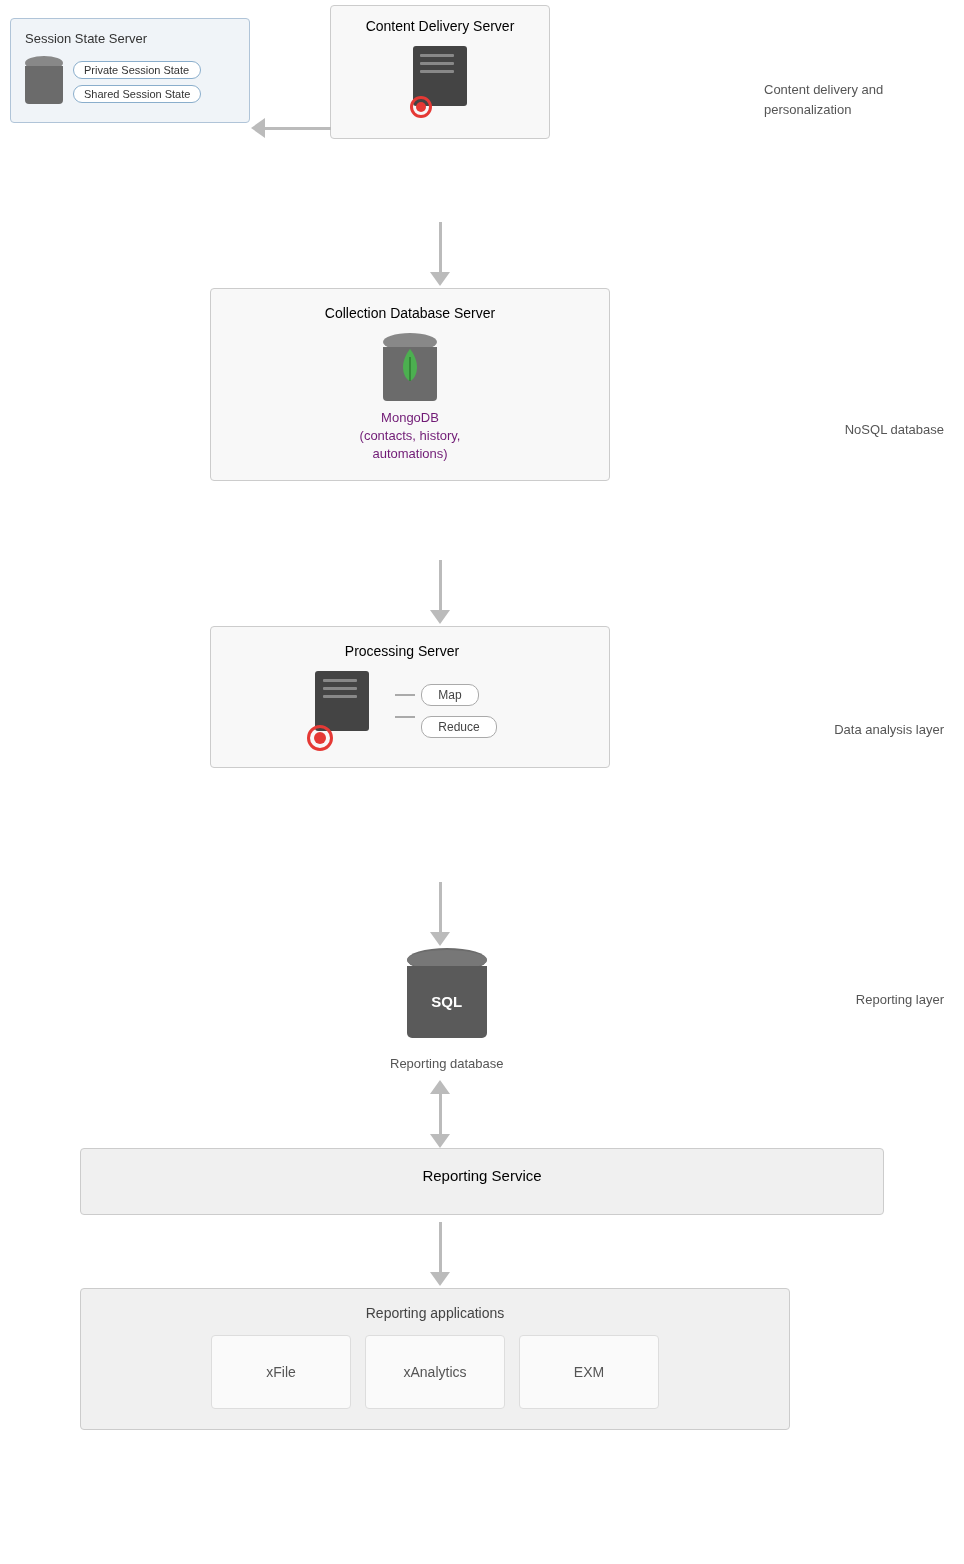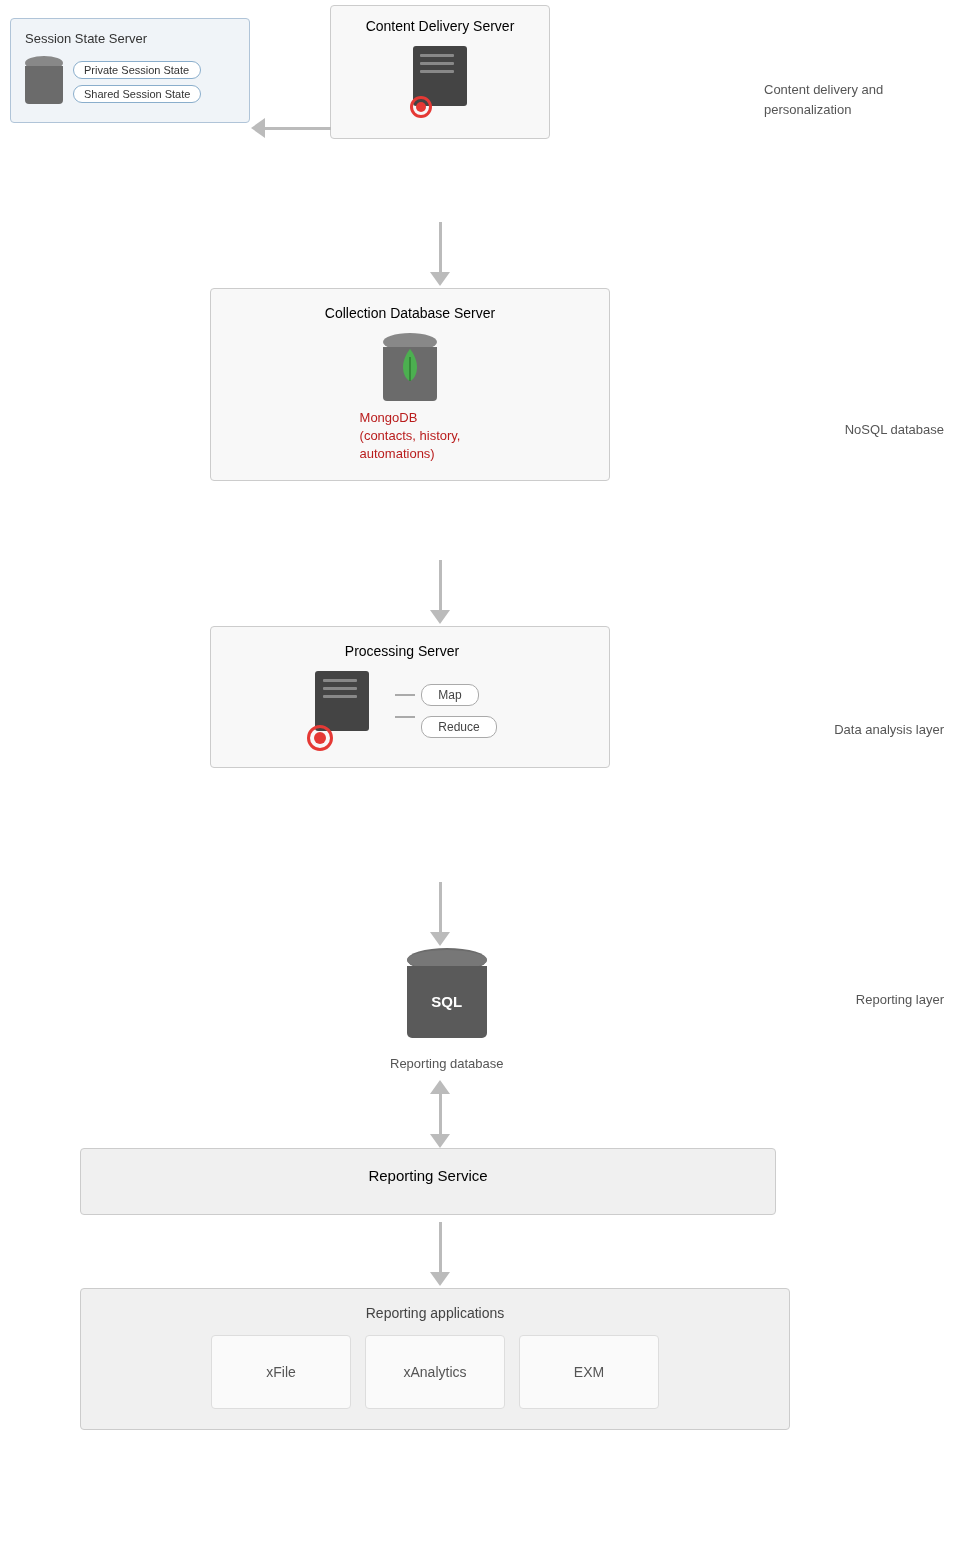--- a/index.html
+++ b/index.html
@@ -233,22 +233,23 @@
     }
     .mongo-leaf {
       position: absolute;
       top: 14px;
       left: 50%;
       transform: translateX(-50%);
       width: 22px;
       height: 36px;
     }
     .mongo-db-label {
+      text-align: center;
       font-size: 13px;
-      color: #b91c1c;
+      color: #701a75;
       line-height: 1.4;
     }
 
     
     .processing-box {
       position: absolute;
       left: 230px;
       width: 380px;
       border: 1px solid #ccc;
       border-radius: 4px;
@@ -513,21 +514,21 @@
   <div class="right-label" style="top: 990px; right: 20px;">
     <span>Reporting layer</span>
   </div>
 
   <div class="arrow-bidir" style="top: 1080px; left: 440px;">
     <div class="arrow-head-up"></div>
     <div class="arrow-line" style="height: 40px;"></div>
     <div class="arrow-head-down"></div>
   </div>
 
-  <div class="reporting-service-box" style="top: 1148px; left: 80px; width: 696px;">
+  <div class="reporting-service-box" style="top: 1148px; left: 80px; width: 804px;">
     <div class="box-title" style="font-size:15px; font-weight:400;">Reporting Service</div>
   </div>
 
   <div class="arrow-down" style="top: 1222px; left: 440px;">
     <div class="arrow-line" style="height: 50px;"></div>
     <div class="arrow-head-down"></div>
   </div>
 
   <div class="reporting-apps-box" style="top: 1288px; left: 80px; width: 710px;">
     <div class="reporting-apps-title">Reporting applications</div>

